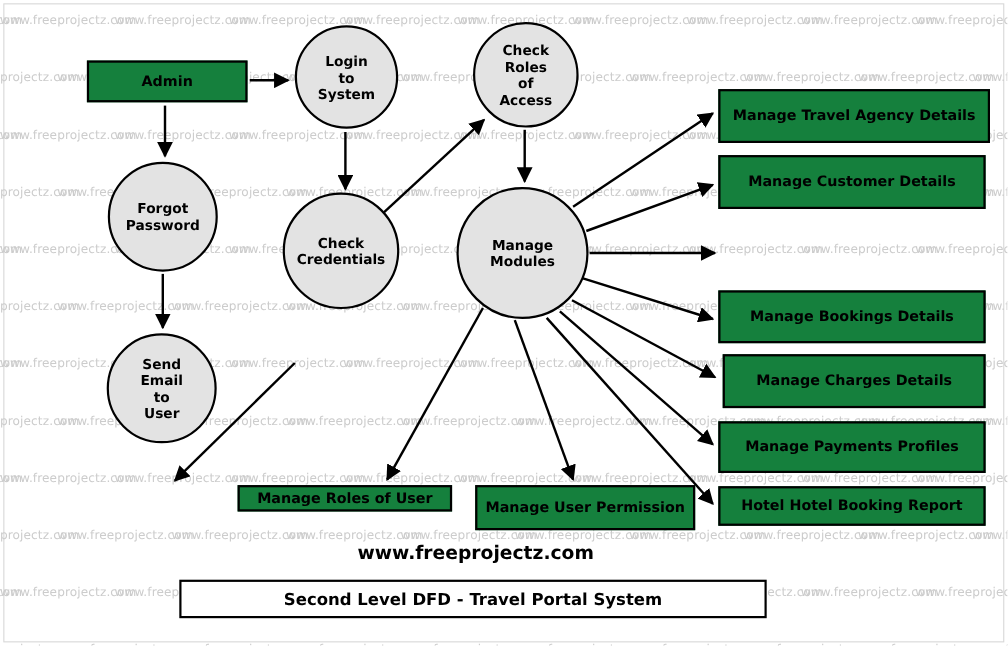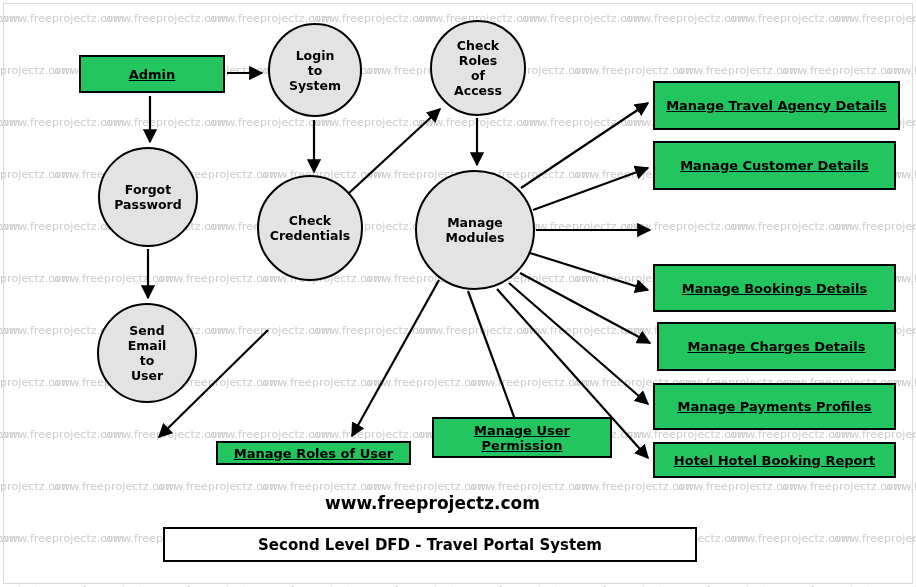--- a/index.html
+++ b/index.html
@@ -60,25 +60,24 @@
     color: #000000;
   }
   .process {
     background: #e3e3e3;
     border: 2px solid #000000;
     border-radius: 50%;
     font-size: 12.5px;
     line-height: 15px;
   }
   .entity {
-    background: #22c55e;
+    background: #15803d;
     border: 2px solid #000000;
     font-size: 13px;
     line-height: 15px;
-    text-decoration: underline;
   }
   .titlebox {
     background: #ffffff;
     border: 2px solid #000000;
     font-size: 15px;
   }
   .brand {
     position: absolute;
     z-index: 4;
     font-weight: bold;
@@ -306,21 +305,21 @@
 
     <div class="node entity" style="left:653px; top:442px; width:243px; height:36px;">
       <span>Hotel Hotel Booking Report</span>
     </div>
 
 
     <div class="node entity" style="left:216px; top:441px; width:195px; height:24px;">
       <span>Manage Roles of User</span>
     </div>
 
-    <div class="node entity" style="left:432px; top:417px; width:180px; height:41px;">
+    <div class="node entity" style="left:432px; top:441px; width:200px; height:41px;">
       <span>Manage User Permission</span>
     </div>
 
     <div class="brand" style="left:325px; top:493px;">www.freeprojectz.com</div>
 
     <div class="node titlebox" style="left:163px; top:527px; width:534px; height:35px;">
       <span>Second Level DFD - Travel Portal System</span>
     </div>
 
   </div>

